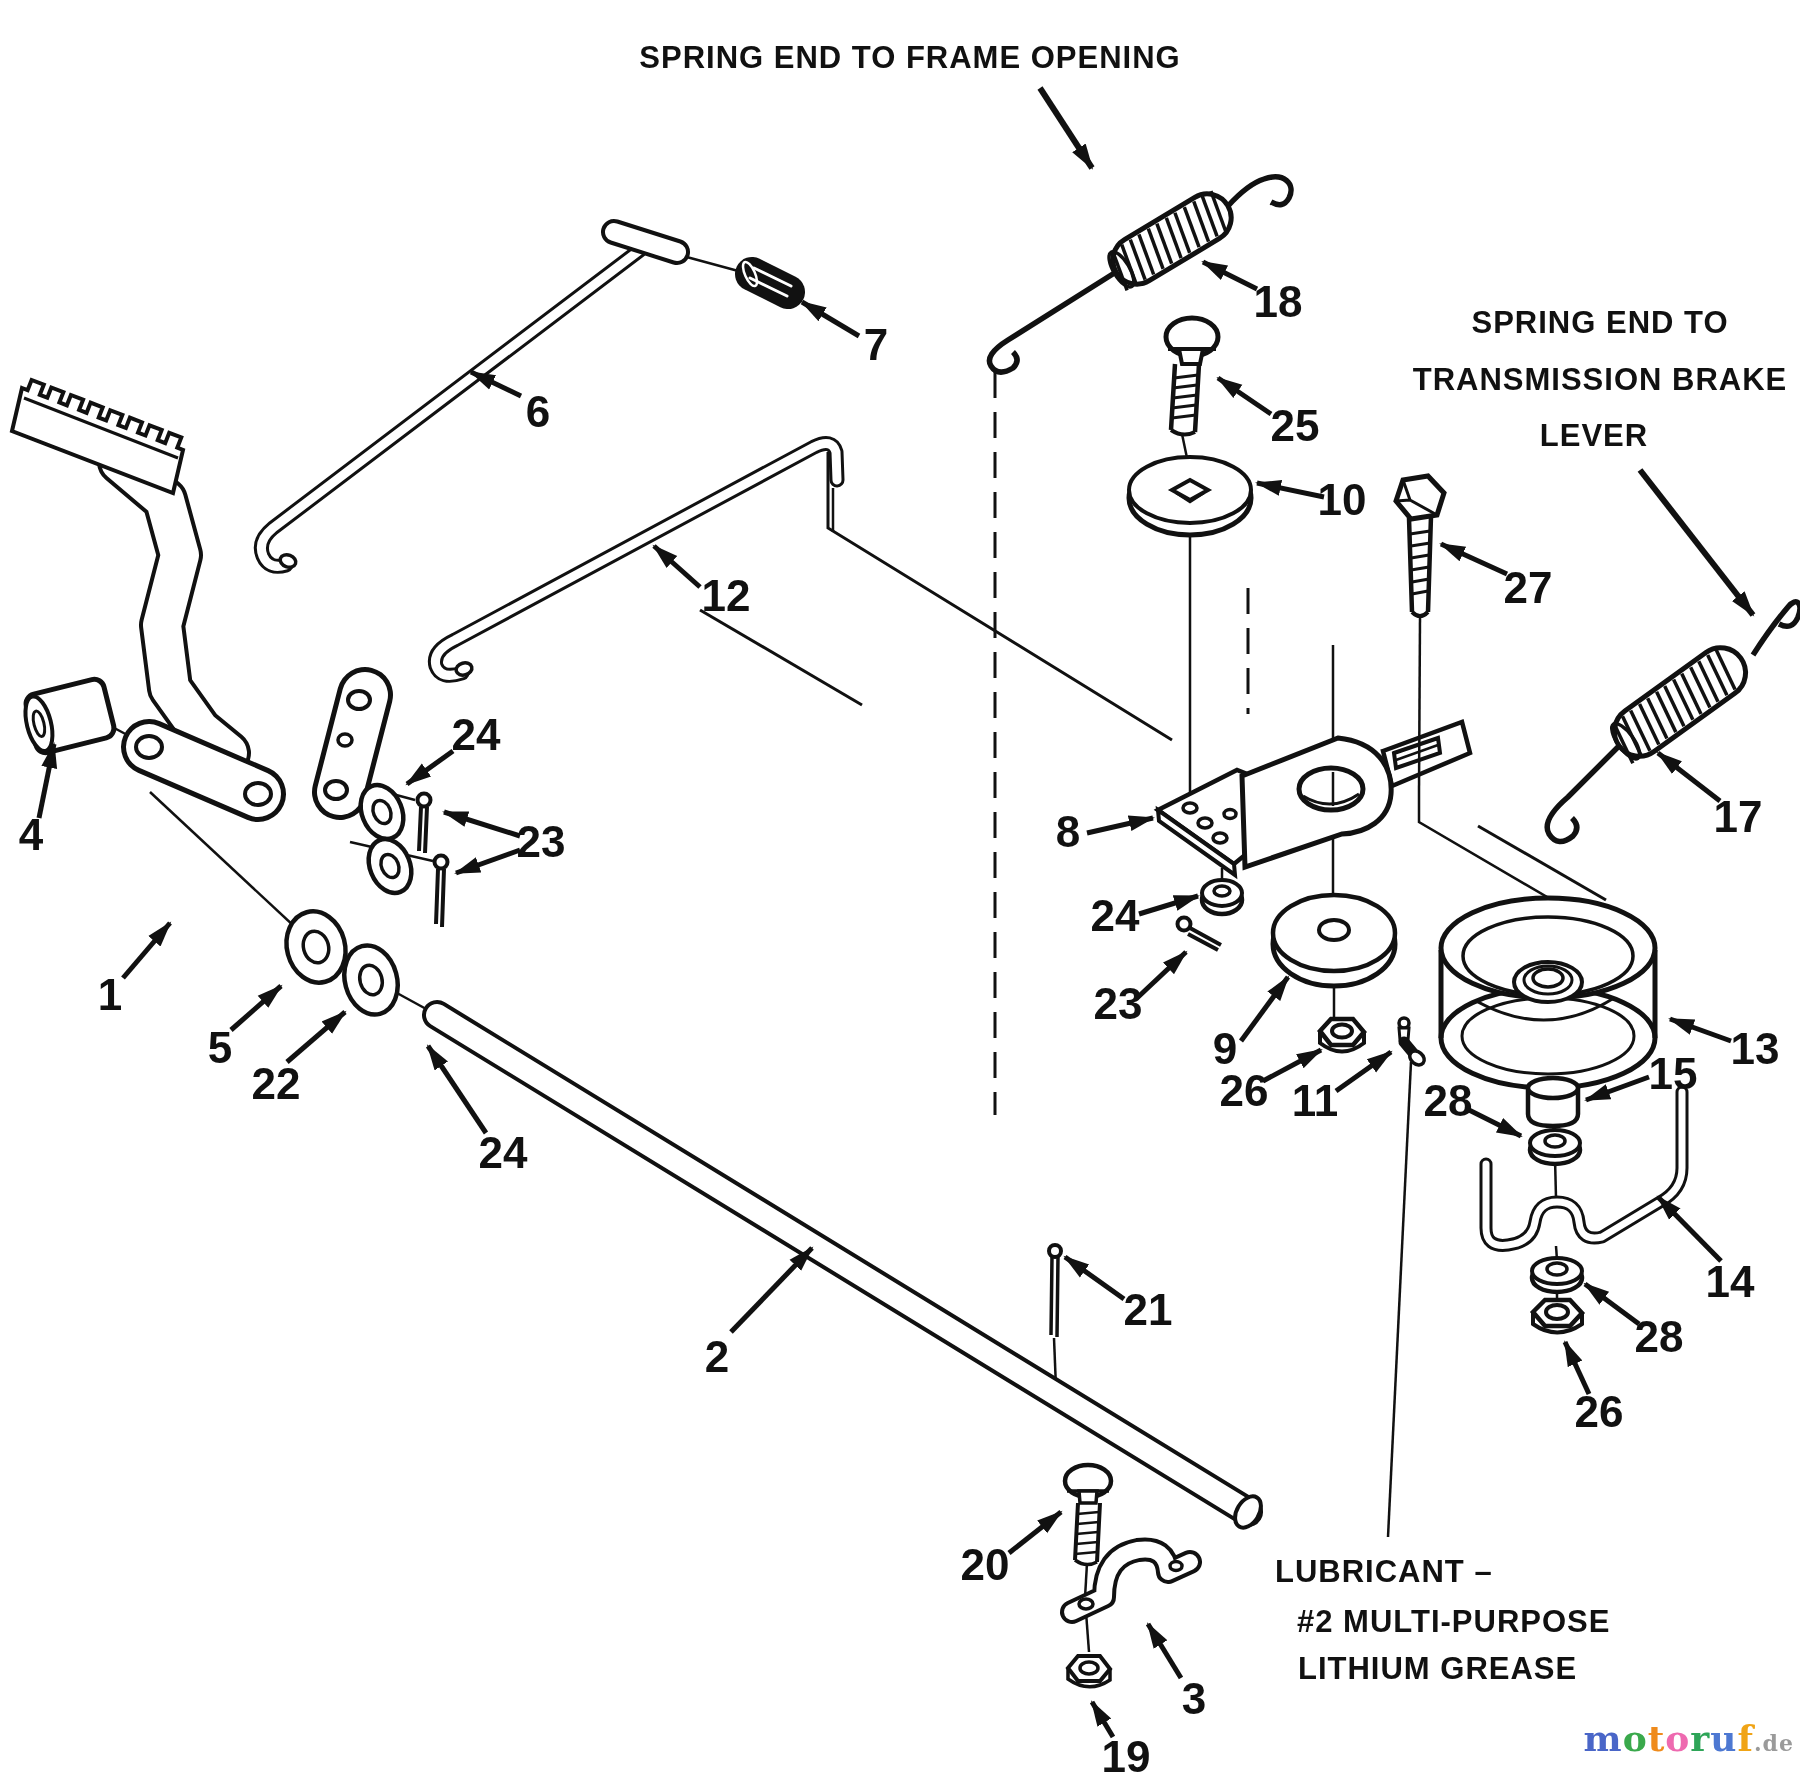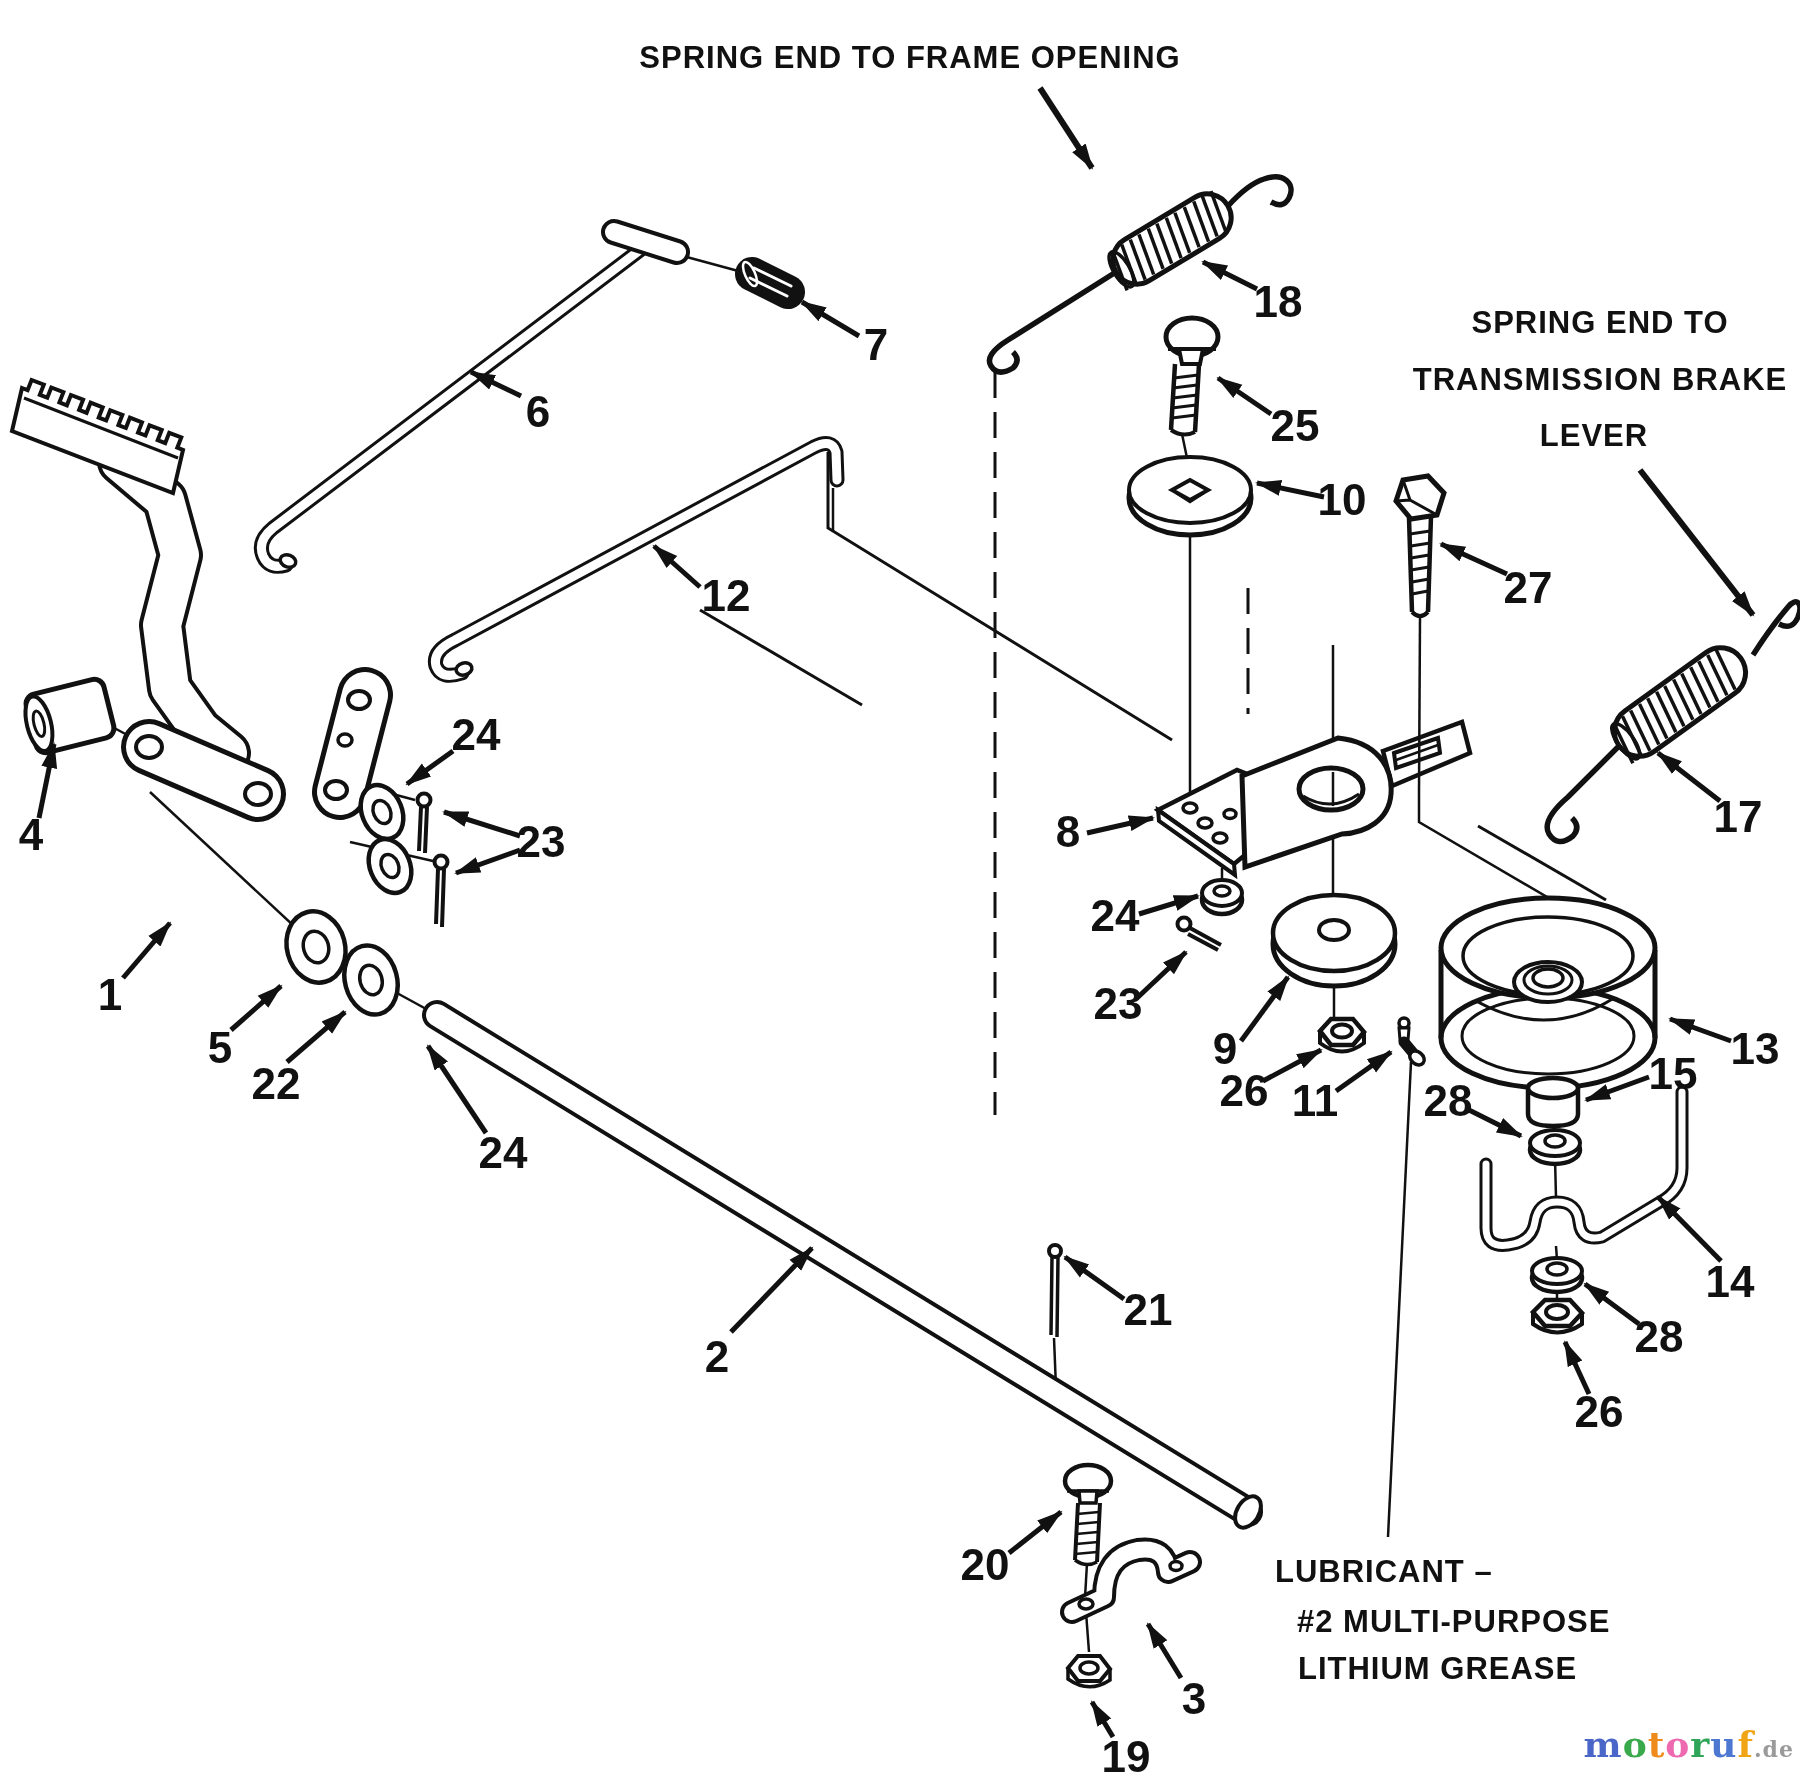--- a/index.html
+++ b/index.html
@@ -12,21 +12,21 @@
   .ph{stroke:#111;stroke-width:3;fill:none;}
   .dash{stroke-dasharray:26 14;}
   .blk{stroke:#111;fill:none;stroke-linecap:round;stroke-linejoin:round;}
   .wht{stroke:#fff;fill:none;stroke-linecap:round;stroke-linejoin:round;}
   .arr{stroke:#111;stroke-width:5;fill:none;marker-end:url(#ah);}
   .arr2{stroke-width:6;}
   text{fill:#111;font-weight:bold;}
   .plabel{font-size:44px;text-anchor:middle;}
   .ann{font-size:31px;letter-spacing:1px;}
   .annc{text-anchor:middle;}
-  #watermark{position:absolute;right:6px;bottom:12px;font-family:"DejaVu Serif",serif;
+  #watermark{position:absolute;right:6px;bottom:18px;font-family:"DejaVu Serif",serif;
              font-weight:bold;font-size:36px;letter-spacing:1px;}
   #watermark .de{font-size:22px;}
 </style>
 </head>
 <body>
 
 <div id="stage">
 <svg width="1800" height="1777" viewBox="0 0 1800 1777">
   <defs>
     <marker id="ah" markerUnits="userSpaceOnUse" markerWidth="28" markerHeight="20" refX="24" refY="9" orient="auto">

